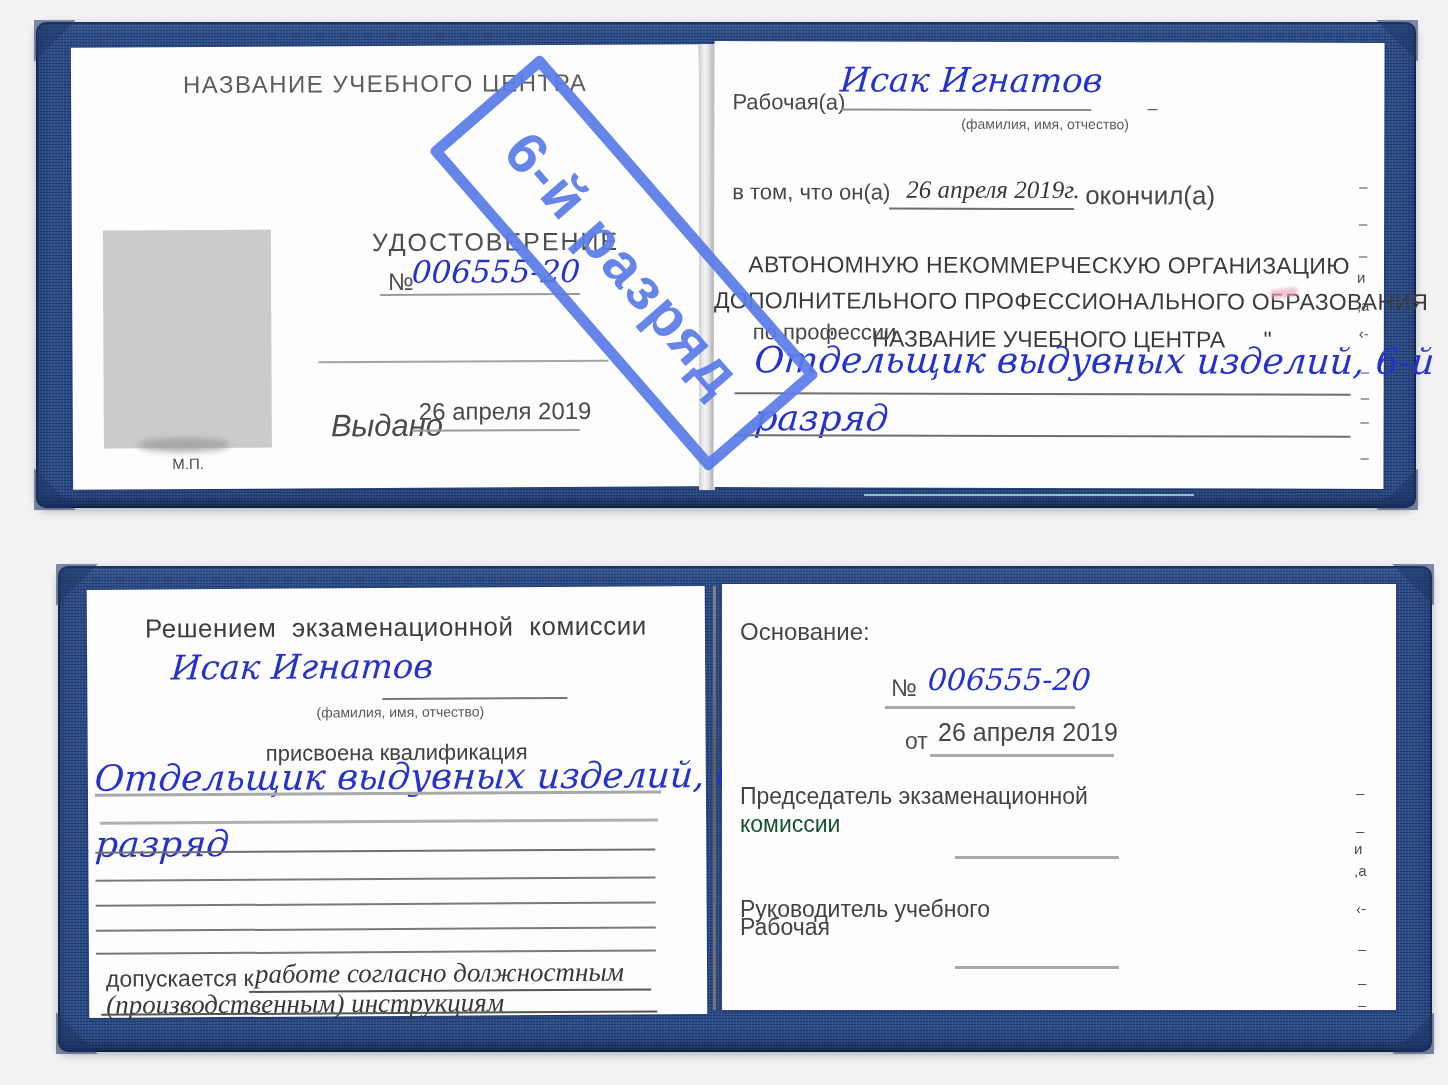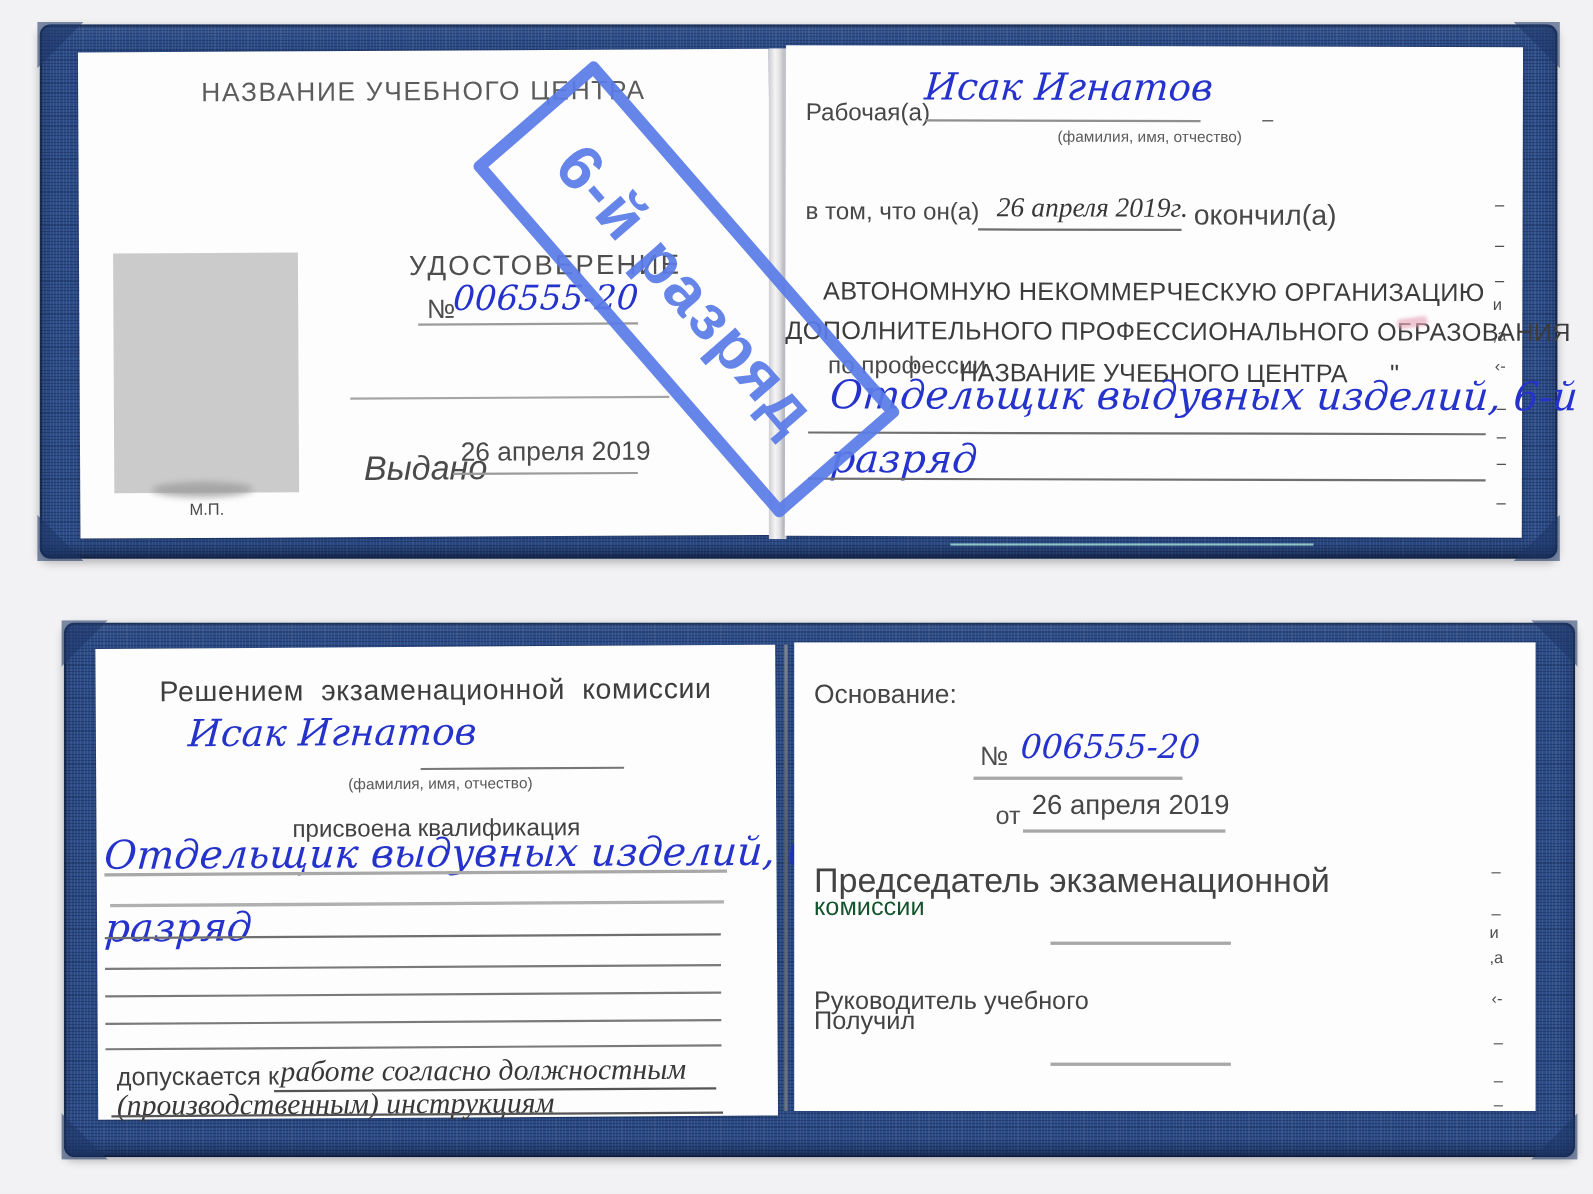--- a/index.html
+++ b/index.html
@@ -160,26 +160,26 @@
     <div class="lbl" style="left:18px;top:34px;font-size:24px;color:#454545;word-spacing:6px;">Основание:</div>
 
     <div class="lbl" style="left:169px;top:90px;font-size:24px;color:#4e4e4e;">№</div>
     <div class="script" style="left:206px;top:78px;font-size:30px;">006555-20</div>
     <div class="ln ln-thick" style="left:163px;top:122px;width:190px;"></div>
 
     <div class="lbl" style="left:183px;top:144px;font-size:23px;color:#4e4e4e;">от</div>
     <div class="lbl" style="left:216px;top:134px;font-size:25px;color:#464646;">26 апреля 2019</div>
     <div class="ln ln-thick" style="left:208px;top:170px;width:184px;"></div>
 
-    <div class="lbl" style="left:18px;top:199px;font-size:31px;color:#434343;">Председатель экзаменационной</div>
+    <div class="lbl" style="left:18px;top:199px;font-size:23px;color:#434343;">Председатель экзаменационной</div>
     <div class="lbl" style="left:18px;top:227px;font-size:23px;color:#14532d;">комиссии</div>
     <div class="ln ln-thick" style="left:233px;top:272px;width:164px;"></div>
 
     <div class="lbl" style="left:18px;top:312px;font-size:23px;color:#434343;">Руководитель учебного</div>
-    <div class="lbl" style="left:18px;top:330px;font-size:23px;color:#434343;">Получил</div>
+    <div class="lbl" style="left:18px;top:330px;font-size:23px;color:#434343;">Рабочая</div>
     <div class="ln ln-thick" style="left:233px;top:382px;width:164px;"></div>
 
     <span class="em" style="left:634px;top:200px;">–</span>
     <span class="em" style="left:634px;top:238px;">–</span>
     <span class="em" style="left:632px;top:256px;">и</span>
     <span class="em" style="left:632px;top:278px;">,а</span>
     <span class="em" style="left:634px;top:316px;">‹-</span>
     <span class="em" style="left:636px;top:356px;">–</span>
     <span class="em" style="left:636px;top:390px;">–</span>
     <span class="em" style="left:636px;top:412px;">–</span>

